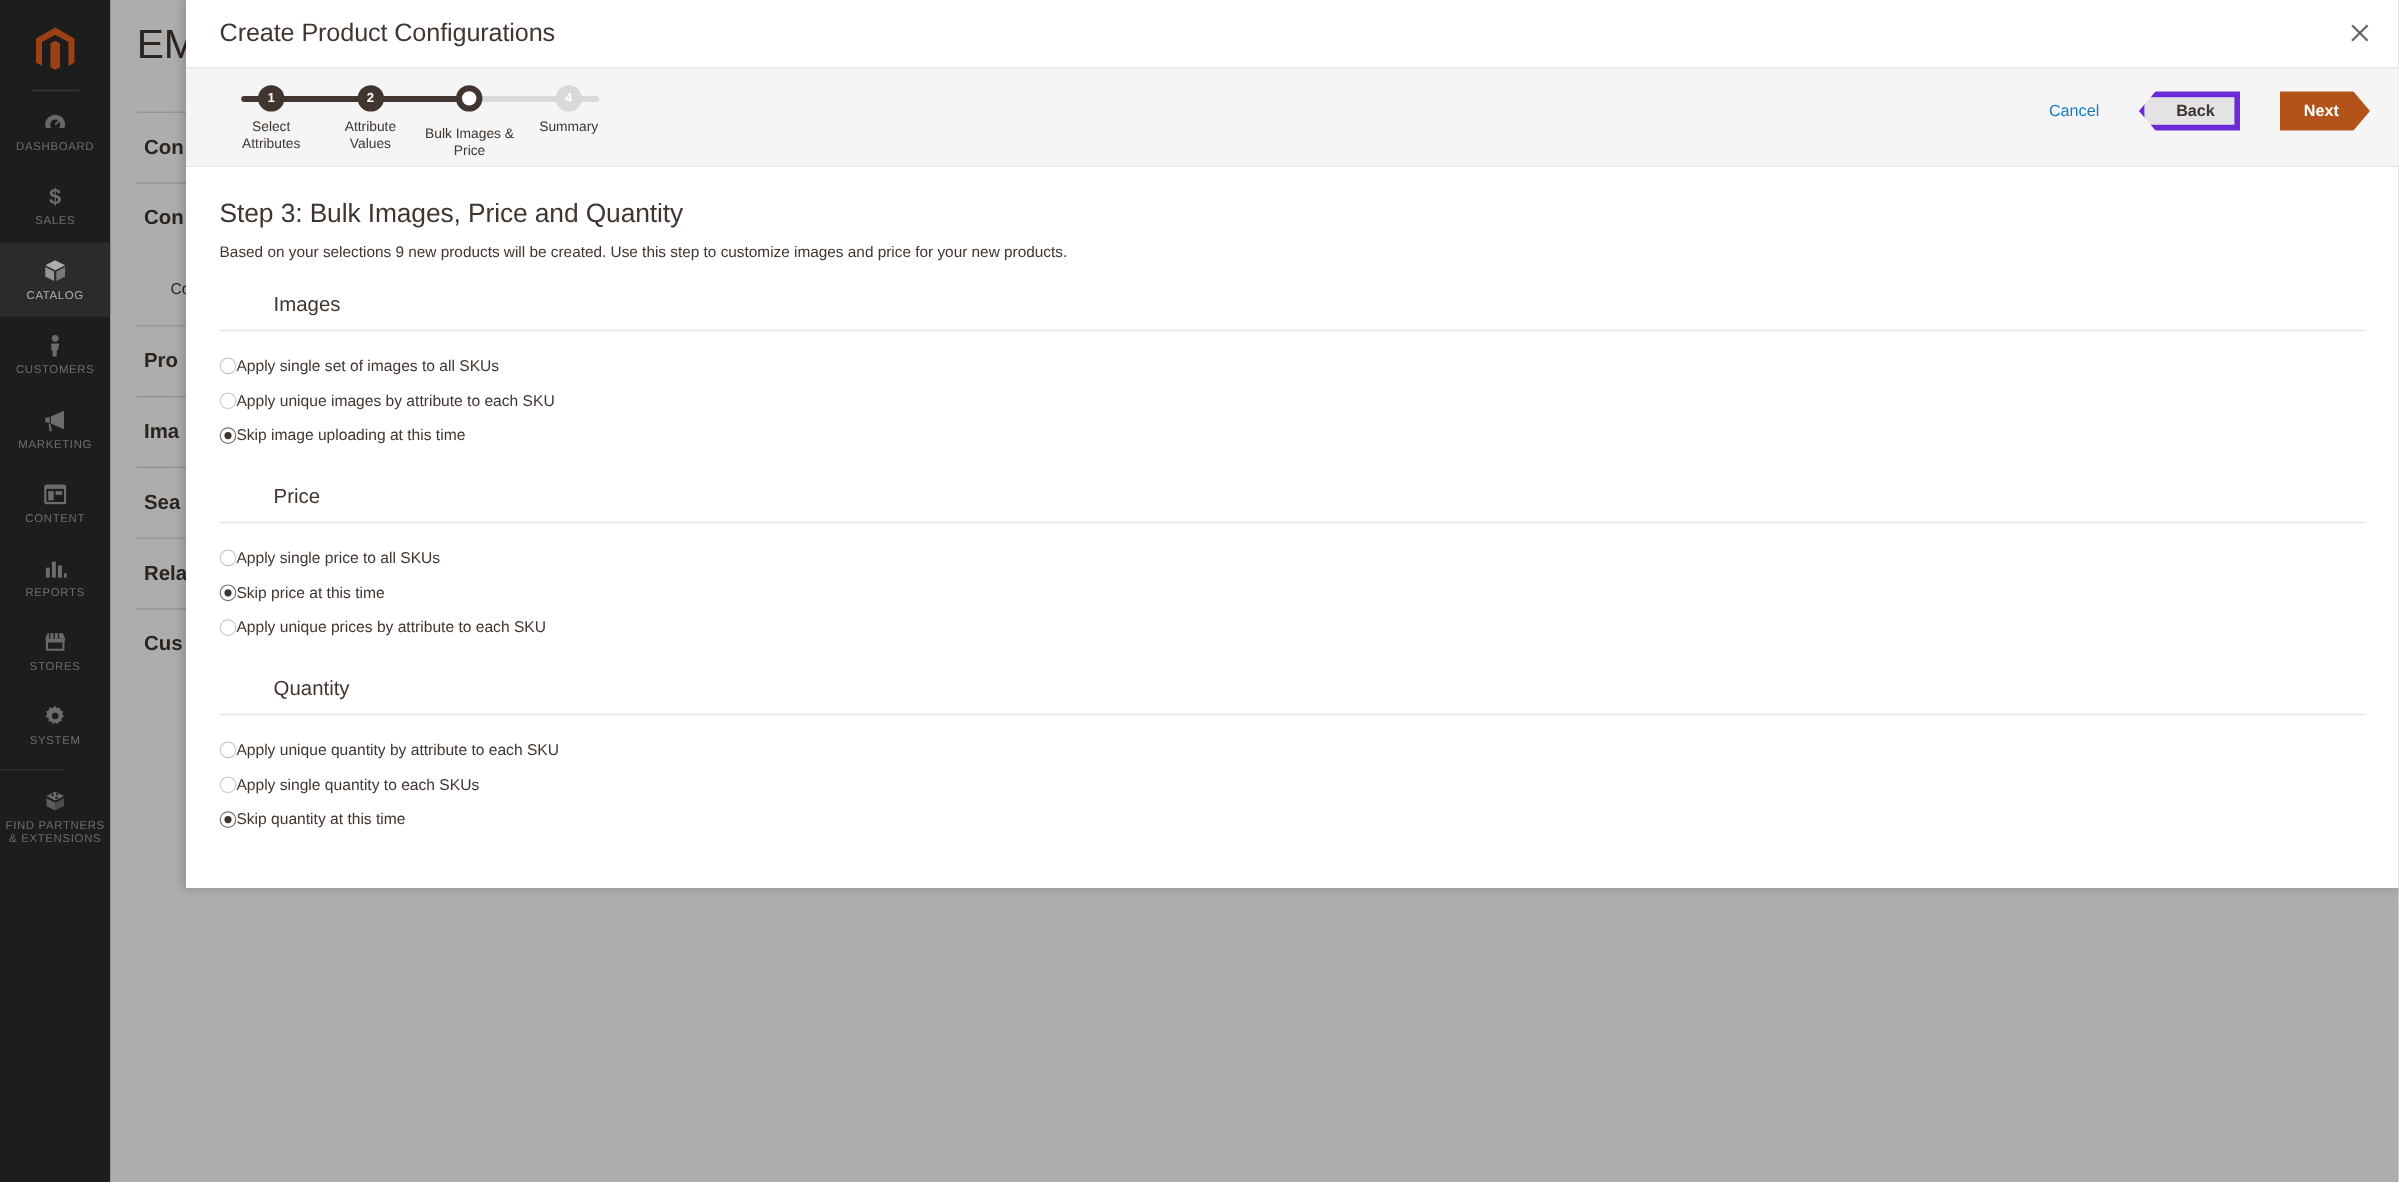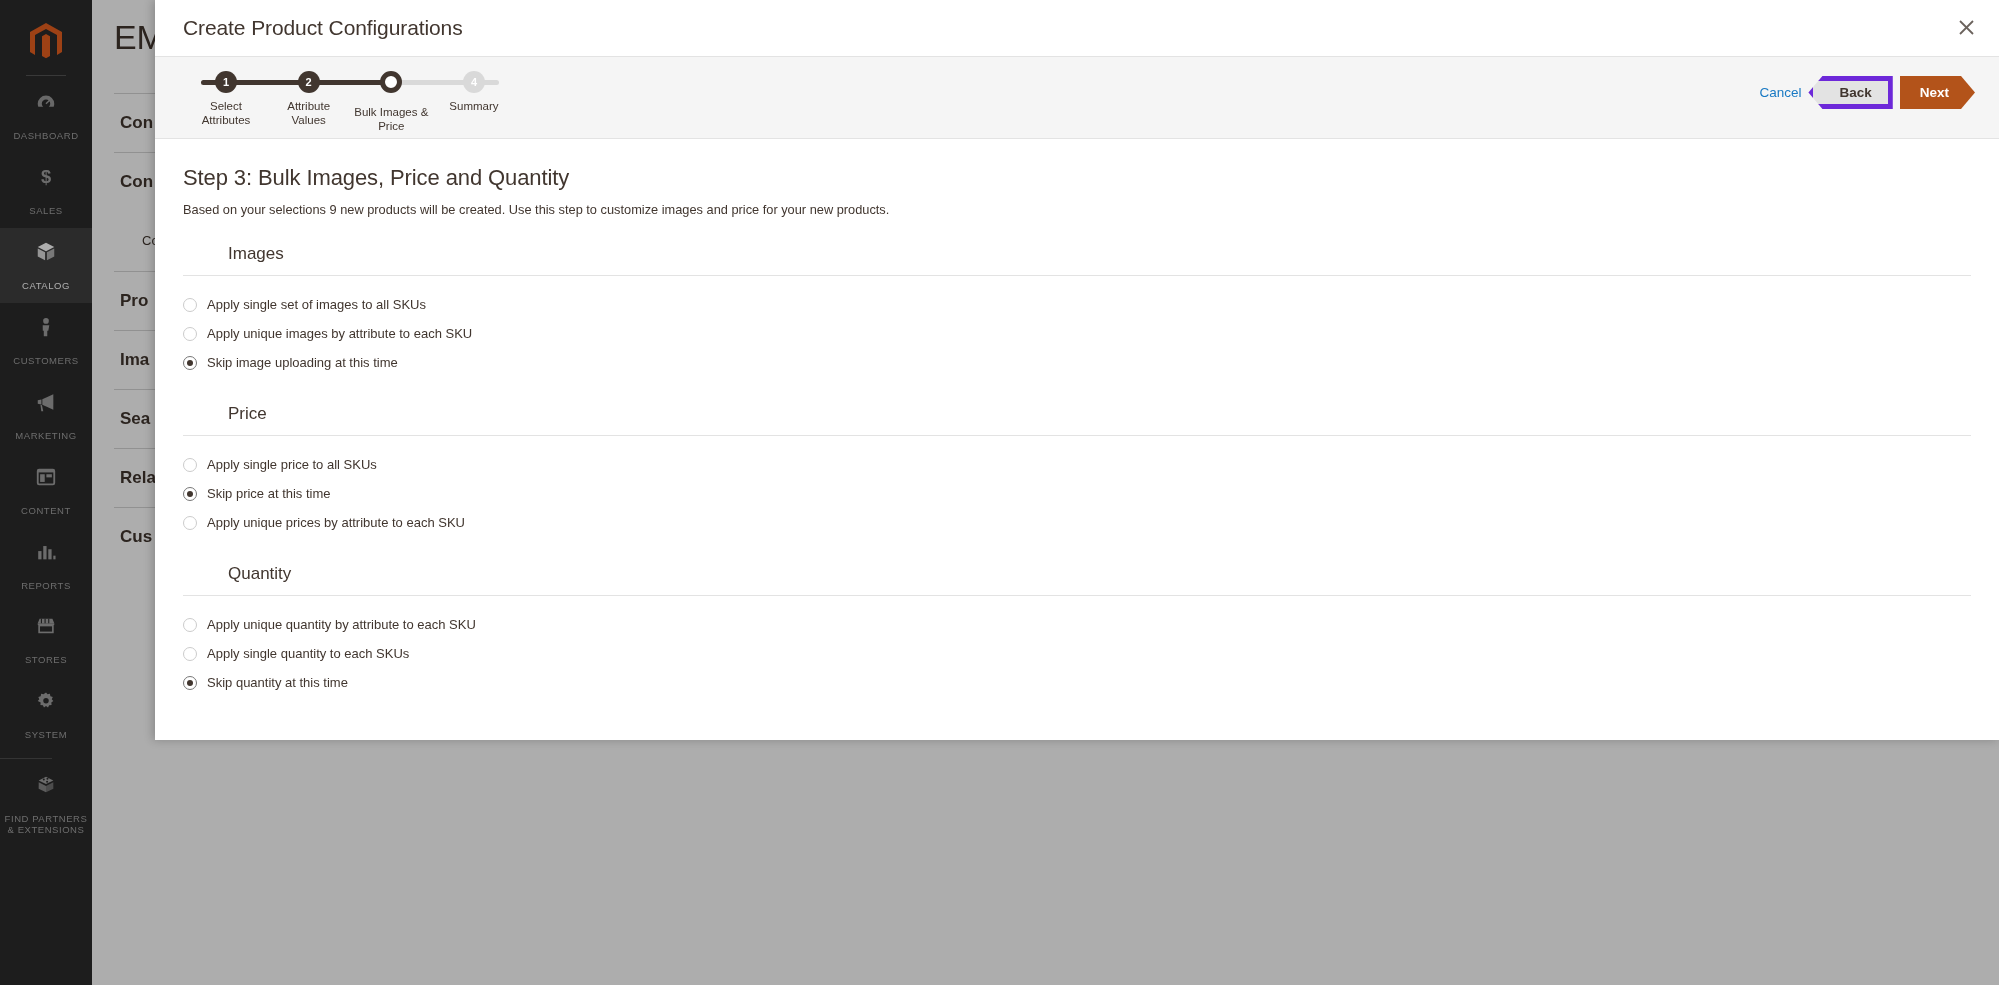--- a/index.html
+++ b/index.html
@@ -53,21 +53,21 @@
     width: 40px; height: 1px;
     background: #555;
   }
 
   .nav-item {
     width: 92px;
     padding: 13px 2px 11px 2px;
     display: flex;
     flex-direction: column;
     align-items: center;
-    gap: 18px;
+    gap: 5px;
     color: #a0a0a0;
     cursor: pointer;
   }
   .nav-item.active { background: #404040; color: #ffffff; }
   .nav-item .nav-label {
     font-size: 9.5px;
     letter-spacing: 0.55px;
     text-transform: uppercase;
     text-align: center;
     line-height: 1.15;
@@ -221,21 +221,21 @@
     white-space: pre-line;
   }
   .step.current .step-label { font-weight: normal; margin-top: 12px; }
 
   .stepbar-actions {
     margin-left: auto;
     margin-top: 19px;
     margin-right: 24px;
     display: flex;
     align-items: center;
-    gap: 7px;
+    gap: 33px;
     justify-content: space-between;
   }
   .link-cancel {
     color: #1979c3;
     font-size: 13.5px;
     text-decoration: none;
     cursor: pointer;
   }
 
   .btn-chevron {
@@ -292,21 +292,20 @@
     margin-left: 45px;
   }
   .section-rule {
     border-top: 1px solid #e3e3e3;
     margin-bottom: 14px;
   }
 
   .radio-row {
     display: flex;
     align-items: center;
-    gap: 10px;
     padding: 7px 0;
     cursor: pointer;
   }
   .radio {
     width: 14px; height: 14px;
     border-radius: 50%;
     border: 1px solid #ccc;
     background: #fff;
     flex: none;
     position: relative;

